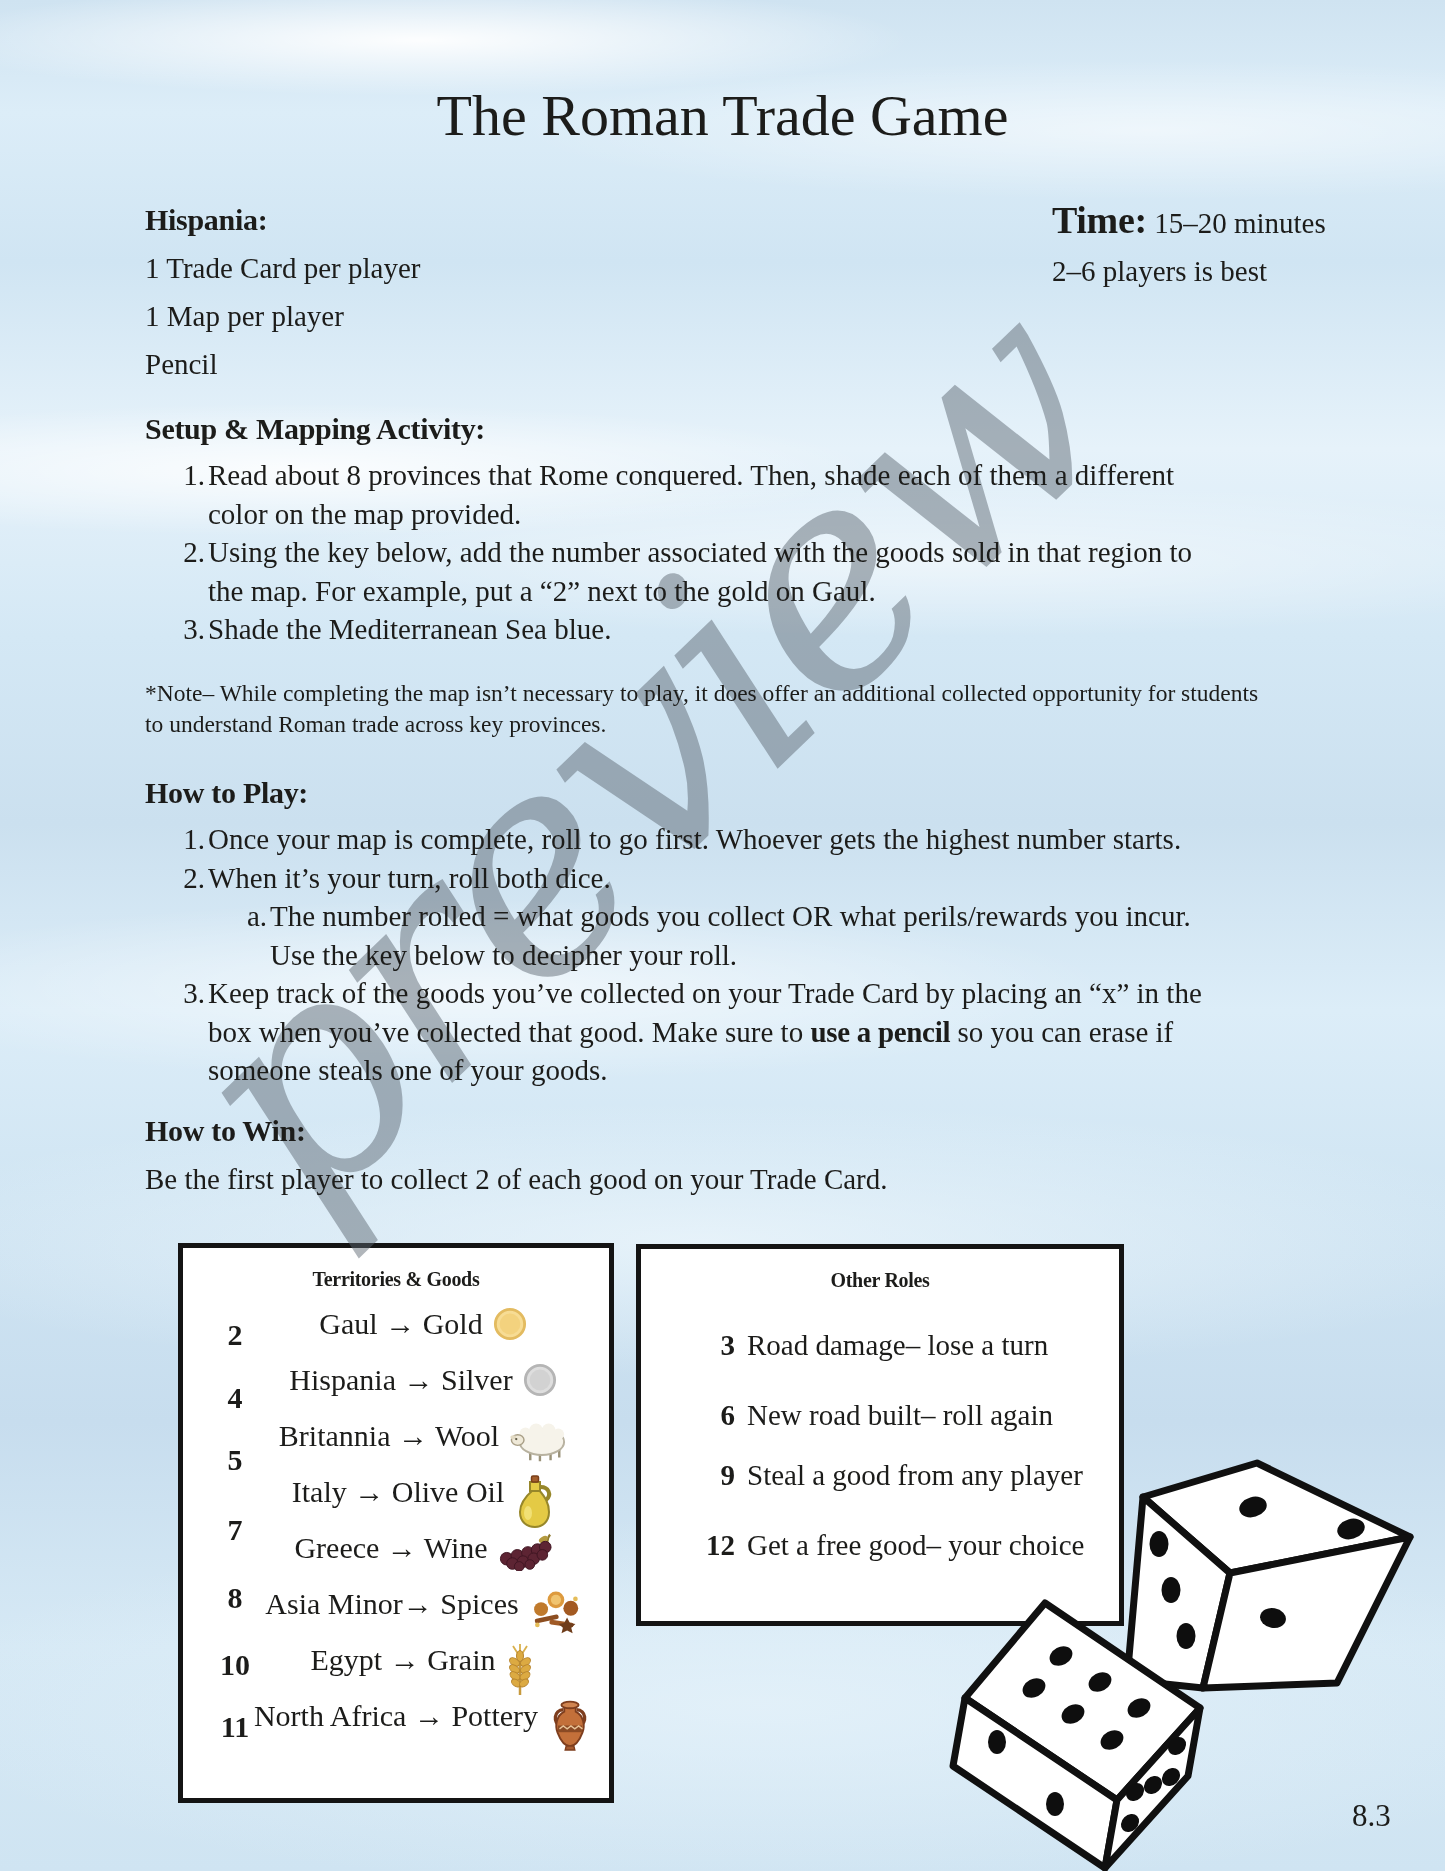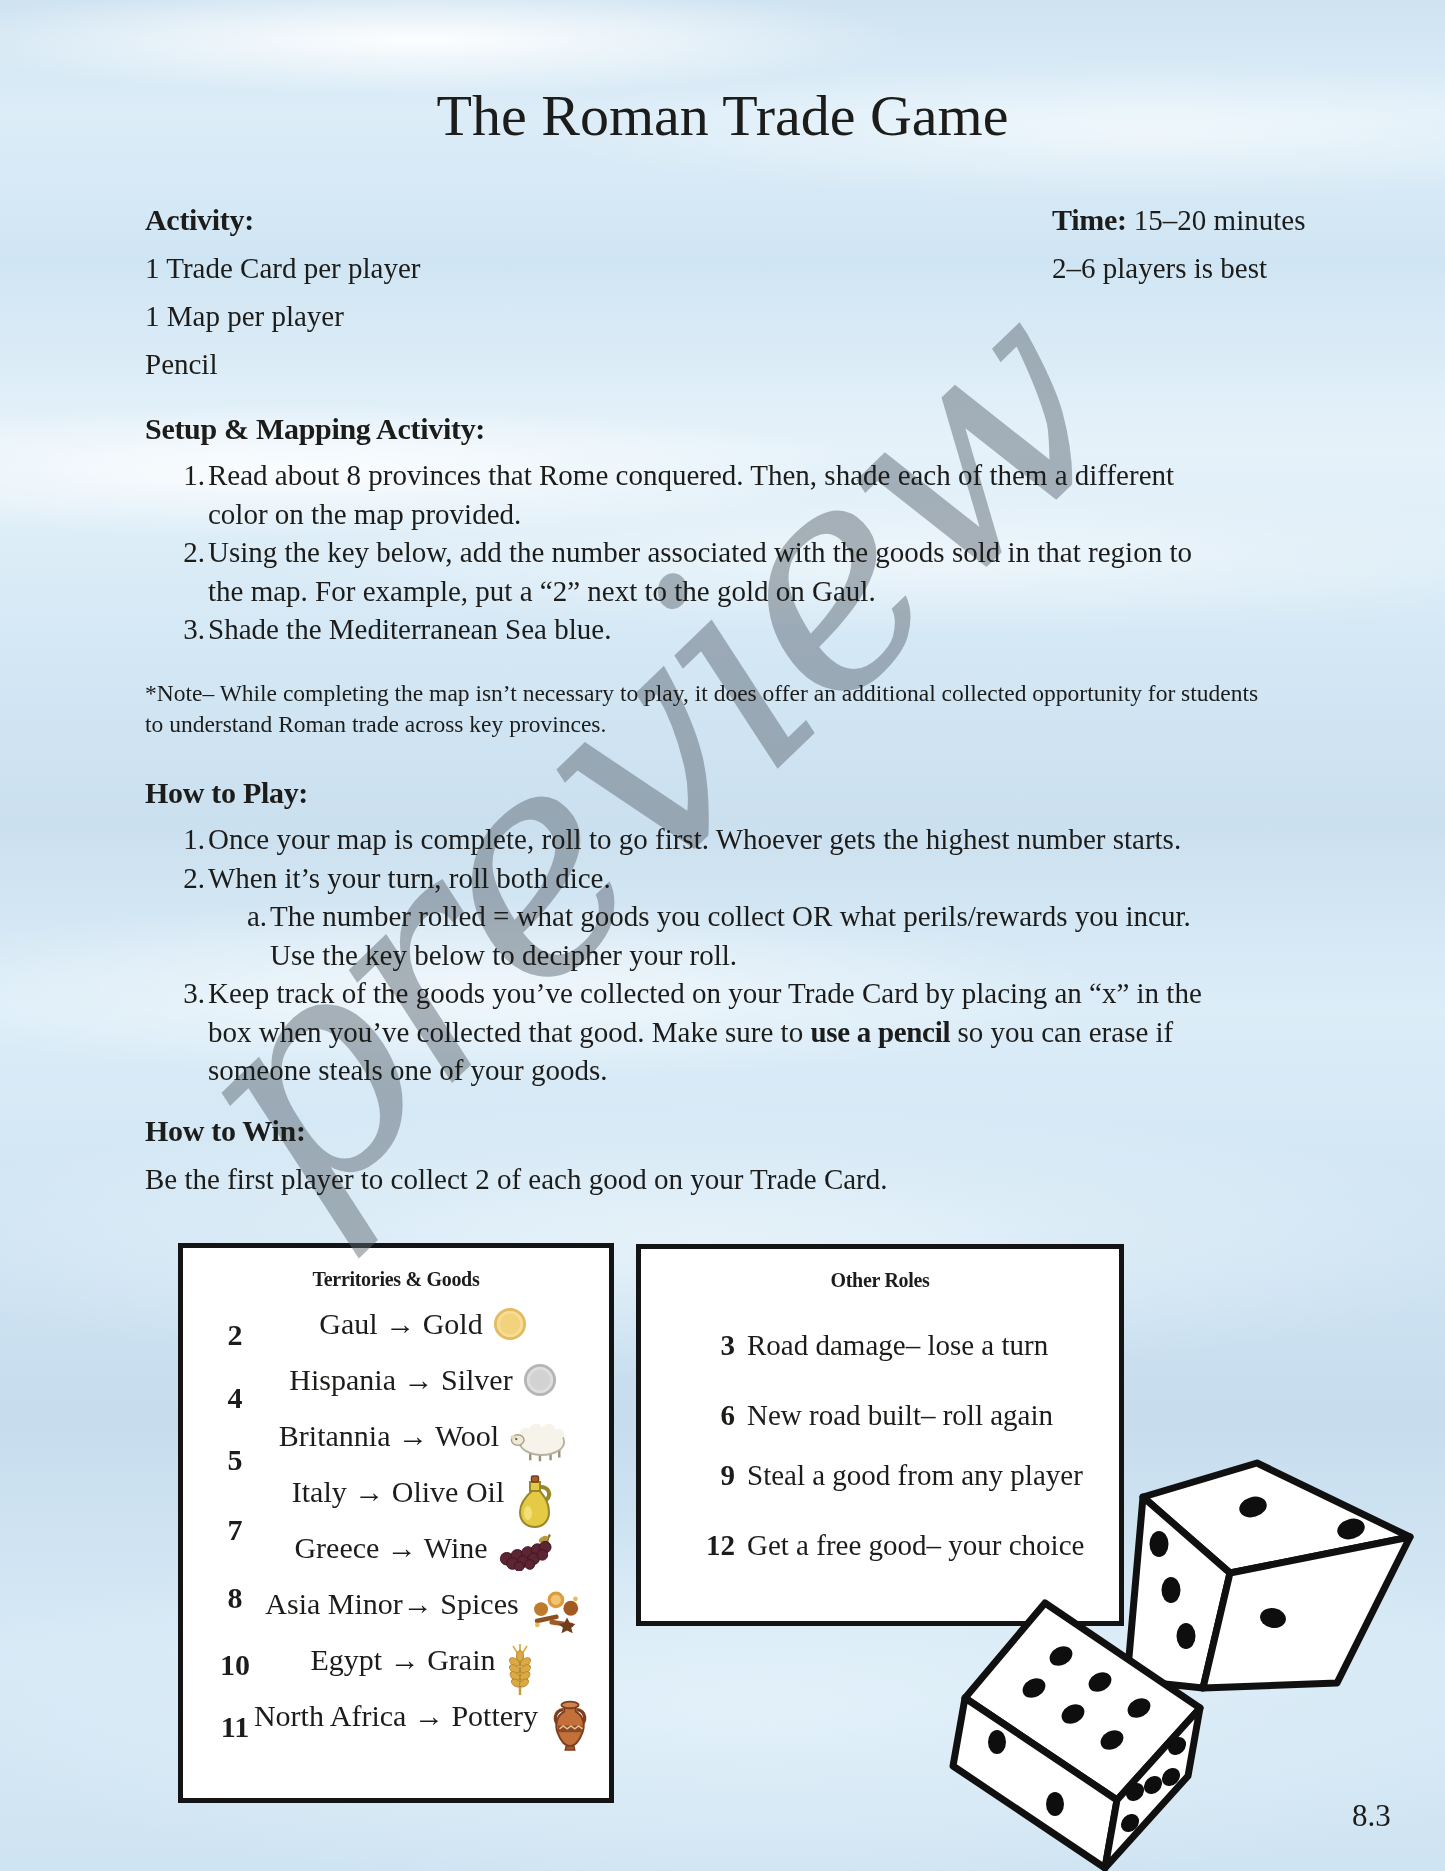--- a/index.html
+++ b/index.html
@@ -18,21 +18,21 @@
       radial-gradient(ellipse 1150px 250px at 760px 1705px, rgba(229,242,250,0.8), rgba(255,255,255,0) 75%),
       linear-gradient(180deg,#cfe3f1 0%,#dcedf8 6%,#d0e5f3 14%,#e6f2fa 24%,#d4e8f5 34%,#cbe0ef 44%,#dcedf8 54%,#d0e5f3 64%,#c7ddee 76%,#d6e9f5 88%,#cfe4f2 100%);
   }
   .z{position:absolute;z-index:2;}
   .title{left:0;right:0;top:82px;text-align:center;font-size:58px;letter-spacing:0;}
   .h{font-weight:700;letter-spacing:-0.3px;}
   .sec{font-size:29px;line-height:48px;}
   .supplies{left:145px;top:196px;}
   .supplies .h{font-size:30px;}
   .time{left:1052px;top:196px;}
-  .time .h{font-size:30px;}
+  .time .h{font-size:38px;}
   .setup,.howplay{font-size:29px;}
   .setup{left:145px;top:408px;width:1065px;}
   .howplay{left:145px;top:772px;width:1065px;}
   .blockh{font-size:30px;font-weight:700;line-height:42px;letter-spacing:-0.3px;margin-bottom:6px;}
   .step{display:flex;line-height:38.5px;}
   .step .num{width:60px;text-align:right;flex:0 0 auto;}
   .step .txt{margin-left:3px;}
   .step.sub{margin-left:62px;}
   .w1{max-width:1000px;}
   .w2{max-width:1020px;}
@@ -59,21 +59,21 @@
   }
   .dice{position:absolute;left:905px;top:1408px;z-index:2;}
   .pagenum{left:1352px;top:1798px;font-size:31px;z-index:3;}
 </style>
 </head>
 <body>
 
 <div class="title z">The Roman Trade Game</div>
 
 <div class="supplies sec z">
-  <div class="h">Activity:</div>
+  <div class="h">Hispania:</div>
   <div>1 Trade Card per player</div>
   <div>1 Map per player</div>
   <div>Pencil</div>
 </div>
 
 <div class="time sec z">
   <div><span class="h">Time:</span> <span>15–20 minutes</span></div>
   <div>2–6 players is best</div>
 </div>
 

